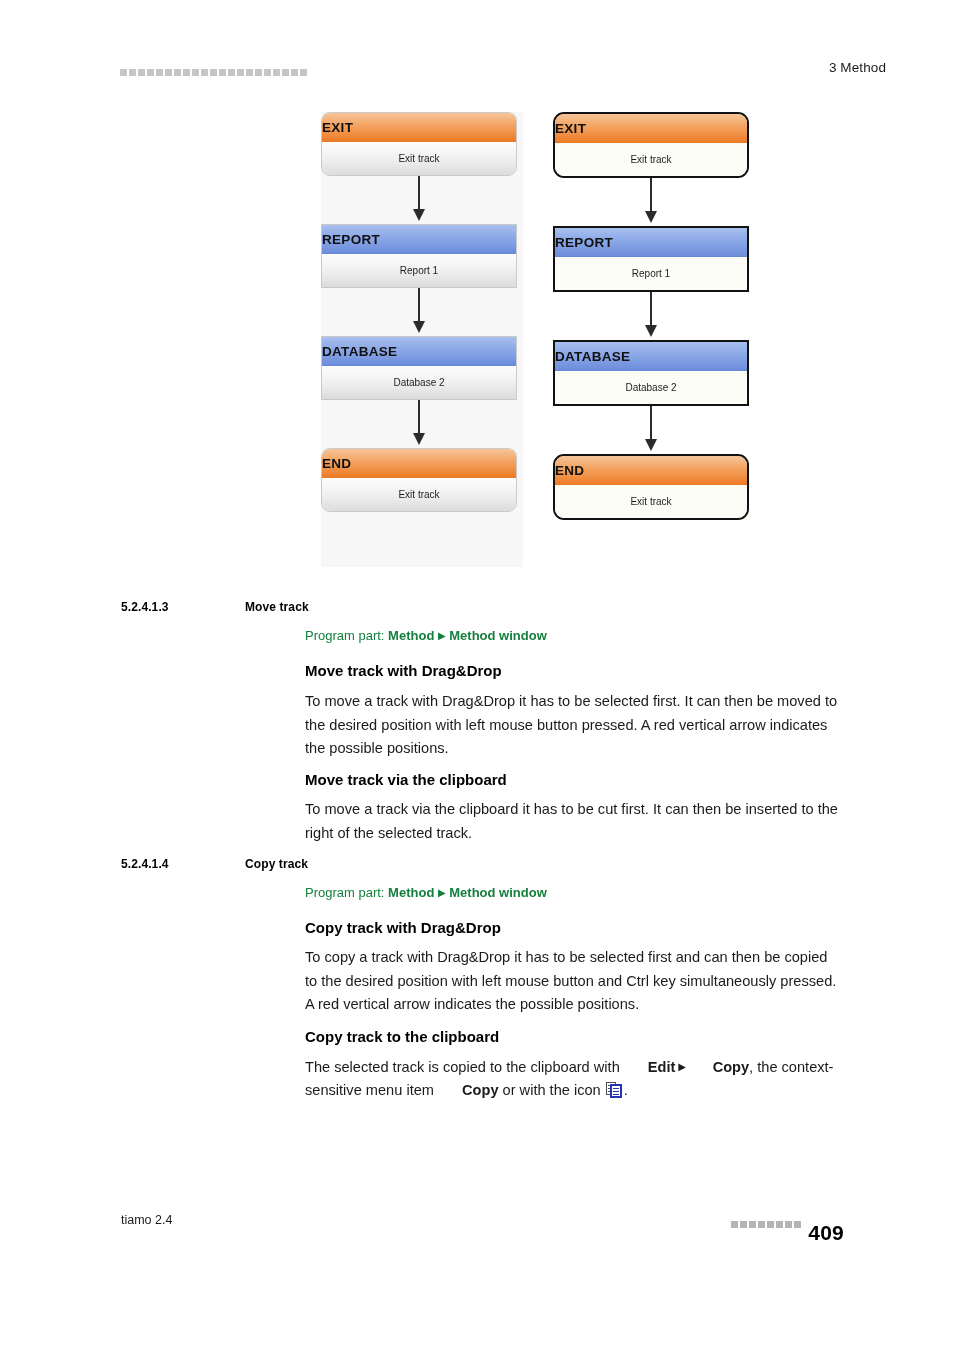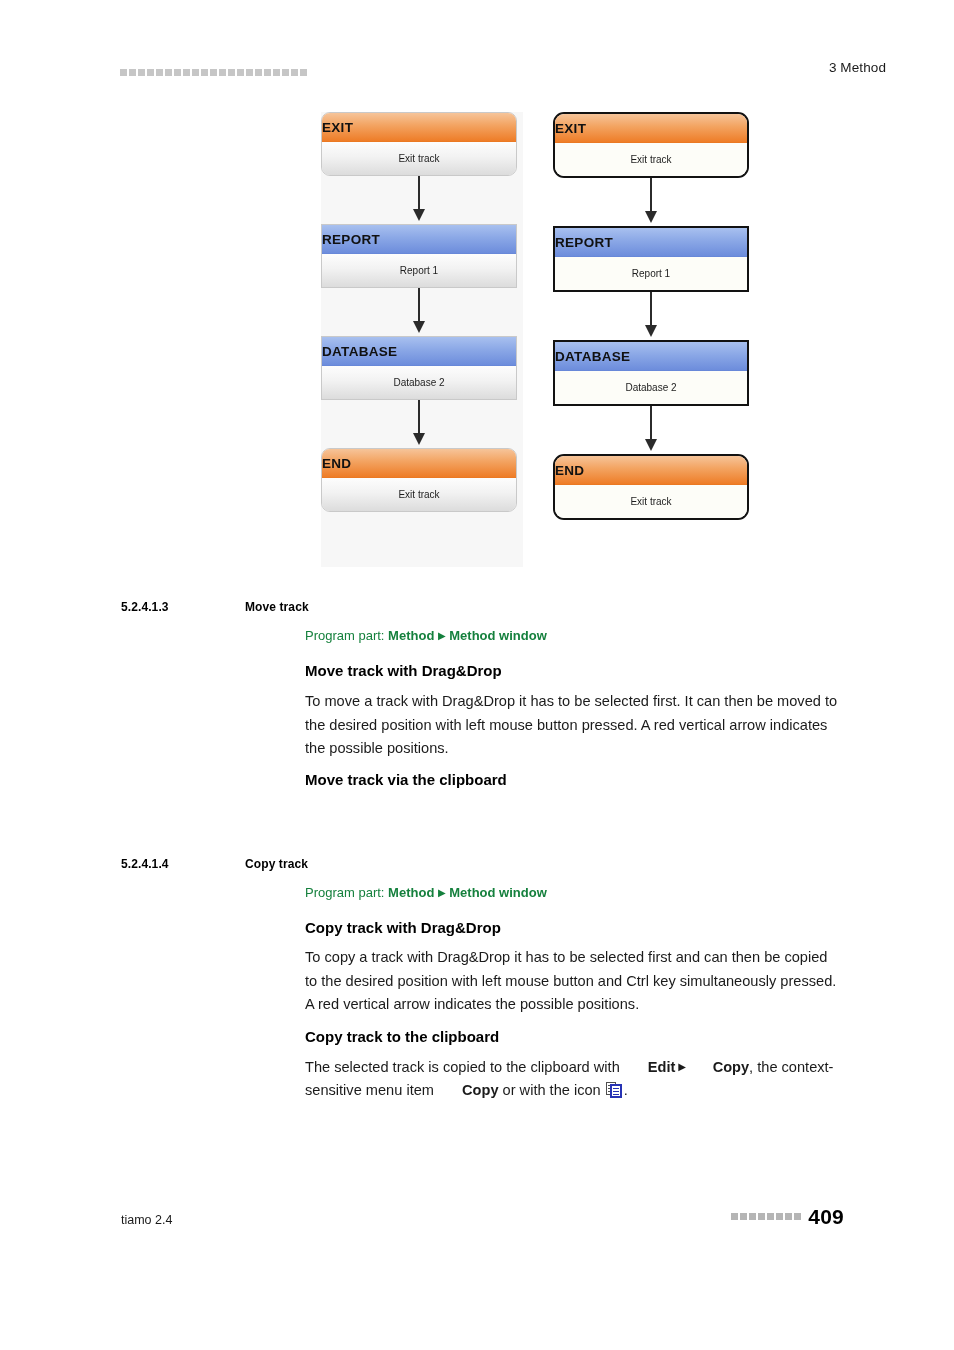--- a/index.html
+++ b/index.html
@@ -287,20 +287,21 @@
     display: block;
     width: 7px;
     height: 7px;
     background: #b5b5b5;
   }
   .footer-pageno {
     font-size: 21px;
     font-weight: bold;
     color: #000;
     letter-spacing: 0.2px;
+    margin-top: 16px;
   }
 </style>
 </head>
 <body>
 
 <div class="page">
 
   <div class="page-header">
     <div class="header-squares">
         <i></i>
@@ -400,20 +401,21 @@
     <span>Program part:</span>
     <b>Method</b>
     <span class="arrowglyph">▶</span>
     <b>Method window</b>
   </div>
 
   <div class="subheading" style="top:662px">Move track with Drag&amp;Drop</div>
   <div class="para" style="top:690px">To move a track with Drag&amp;Drop it has to be selected first. It can then be moved to the desired position with left mouse button pressed. A red vertical arrow indicates the possible positions.</div>
 
   <div class="subheading" style="top:771px">Move track via the clipboard</div>
+  <div class="para" style="top:798px">To move a track via the clipboard it has to be cut first. It can then be inserted to the right of the selected track.</div>
 
   <div class="num-heading" style="top:857px">
     <span>5.2.4.1.4</span>
     <span class="title">Copy track</span>
   </div>
   <div class="programpart" style="top:885px">
     <span>Program part:</span>
     <b>Method</b>
     <span class="arrowglyph">▶</span>
     <b>Method window</b>

